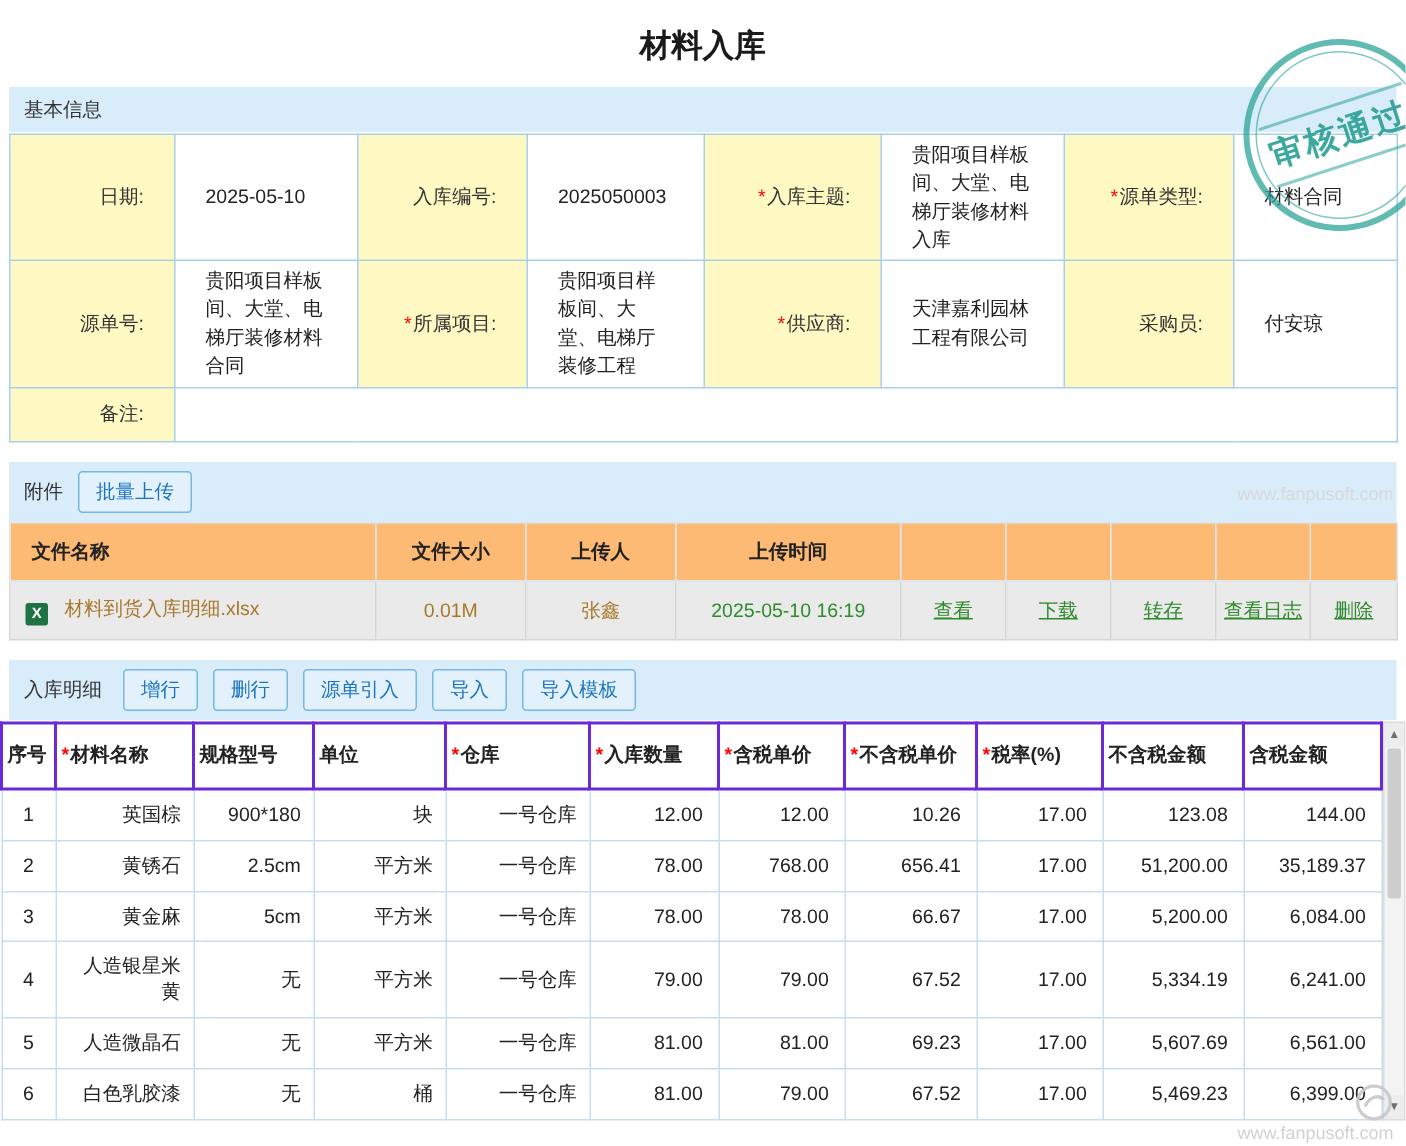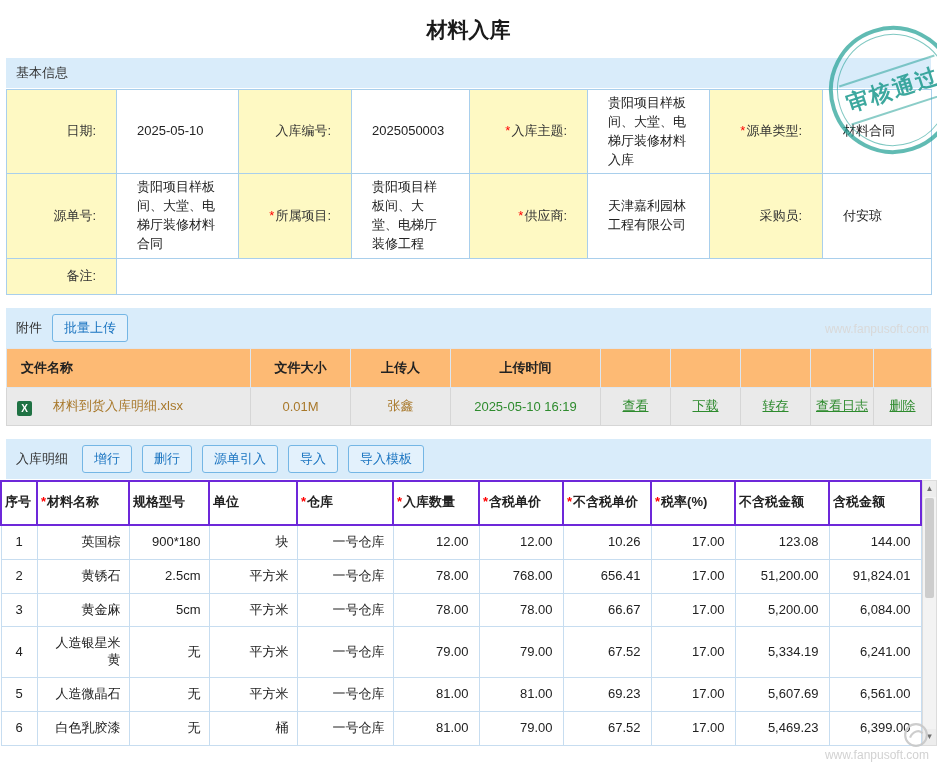--- a/index.html
+++ b/index.html
@@ -31,21 +31,21 @@
   .attach-section { margin-top: 13px; }
   table.attach { width: 925px; border-collapse: collapse; table-layout: fixed; }
   table.attach th { border: 1px solid #DCE6F0; background: #fdba74; font-weight: bold; color: #222;
                     padding: 10px 4px; text-align: center; }
   table.attach th.tl { text-align: left; padding-left: 14px; }
   table.attach td { border: 1px solid #D6D6D6; background: #EAEAEA; padding: 9px 4px; text-align: center; }
   table.attach td.tl { text-align: left; padding-left: 10px; }
   .xlicon { display: inline-block; width: 15px; height: 15px; background: #1F7244; color: #fff;
             font-size: 10px; font-weight: bold; line-height: 15px; text-align: center;
             border-radius: 2px; vertical-align: -2px; }
-  .fname { color: #A8782A; margin-left: 21px; cursor: pointer; text-decoration: none; }
+  .fname { color: #A8782A; margin-left: 11px; cursor: pointer; text-decoration: none; }
   .brown { color: #A8782A; }
   .green { color: #2E8B2E; }
   a.act { color: #2E8B2E; text-decoration: underline; cursor: pointer; }
 
   
   .detail-section { margin-top: 13px; }
   .detail-bar .sec-title { margin-right: 4px; }
   .dt-wrap { display: flex; align-items: stretch; margin-top: 1px; width: 937px; }
   table.detail { width: 920px; border-collapse: collapse; table-layout: fixed; }
   table.detail th { border: 2px solid #6d28d9; background: #fff; font-weight: bold; color: #222;
@@ -242,21 +242,21 @@
           <td class="ac">2</td>
           <td class="al">黄锈石</td>
           <td class="al">2.5cm</td>
           <td class="al">平方米</td>
           <td class="al">一号仓库</td>
           <td class="ar">78.00</td>
           <td class="ar">768.00</td>
           <td class="ar">656.41</td>
           <td class="ar">17.00</td>
           <td class="ar">51,200.00</td>
-          <td class="ar">91,824.01</td>
+          <td class="ar">35,189.37</td>
         </tr>
         <tr>
           <td class="ac">3</td>
           <td class="al">黄金麻</td>
           <td class="al">5cm</td>
           <td class="al">平方米</td>
           <td class="al">一号仓库</td>
           <td class="ar">78.00</td>
           <td class="ar">78.00</td>
           <td class="ar">66.67</td>

